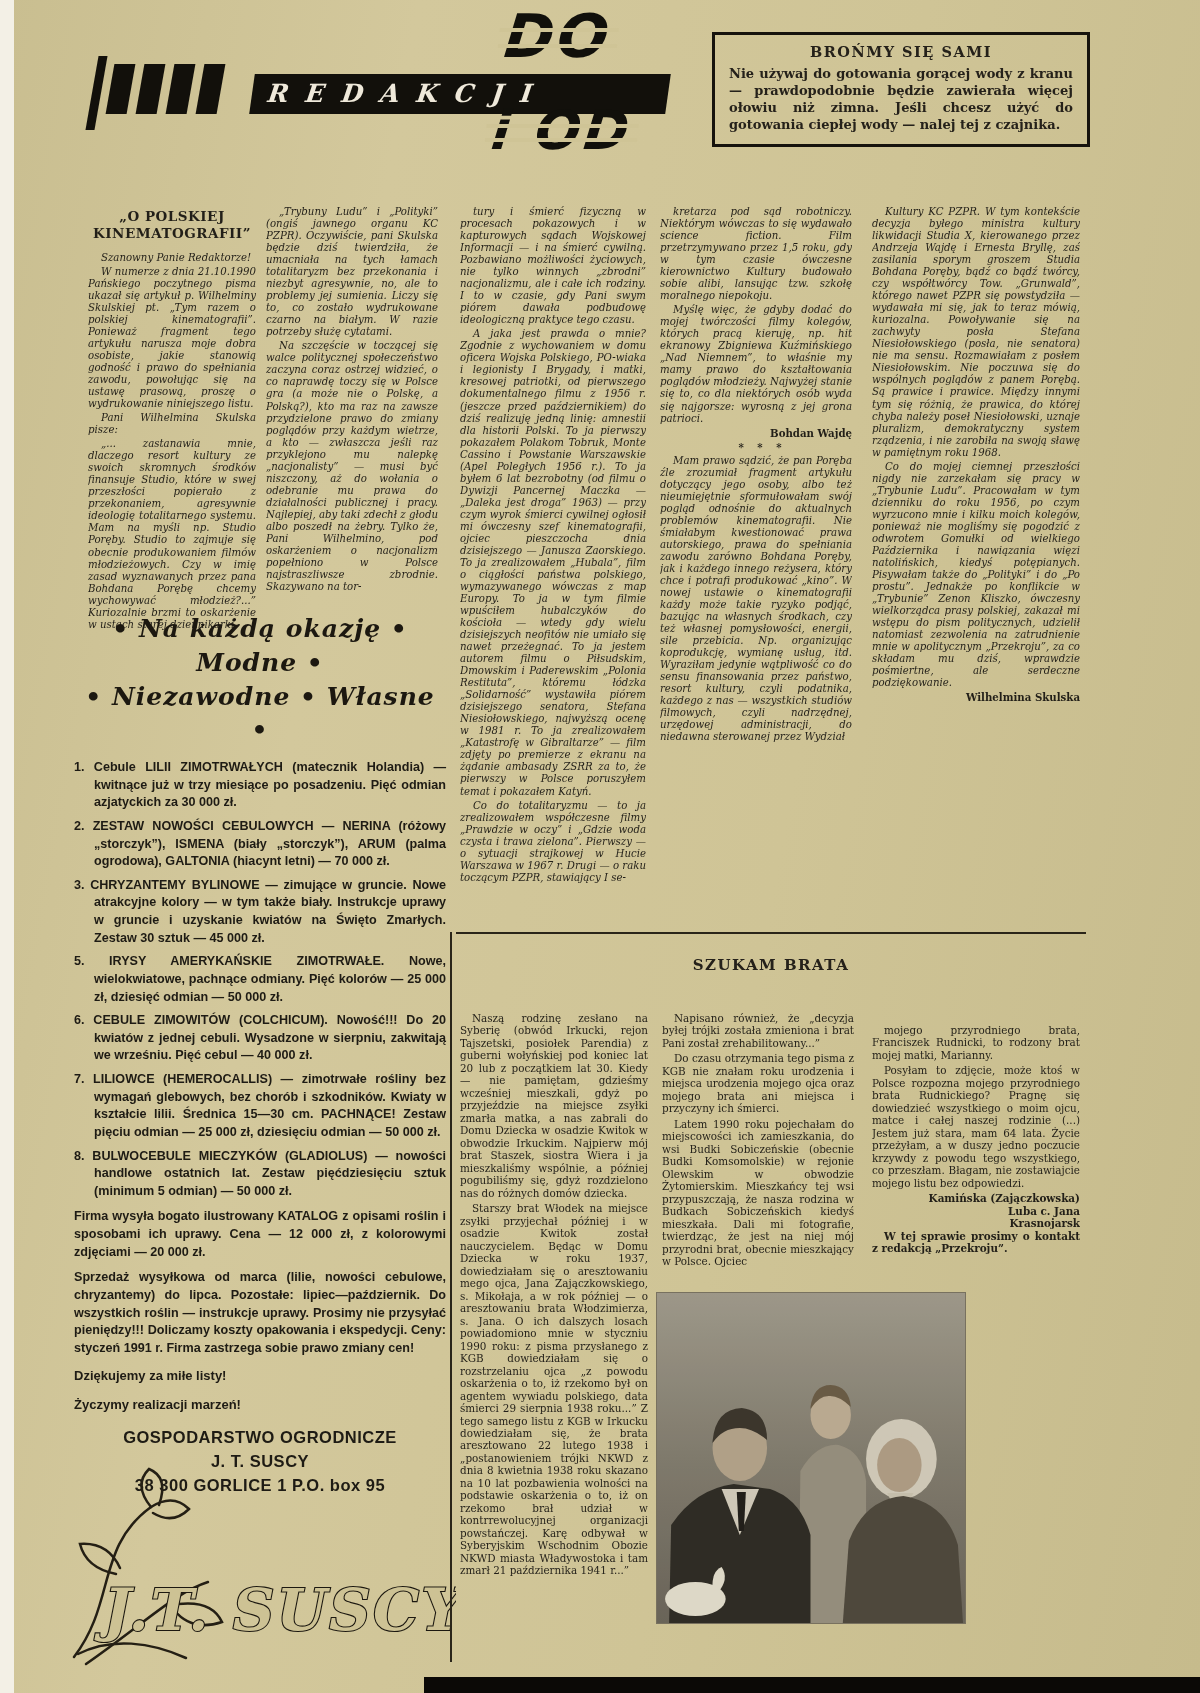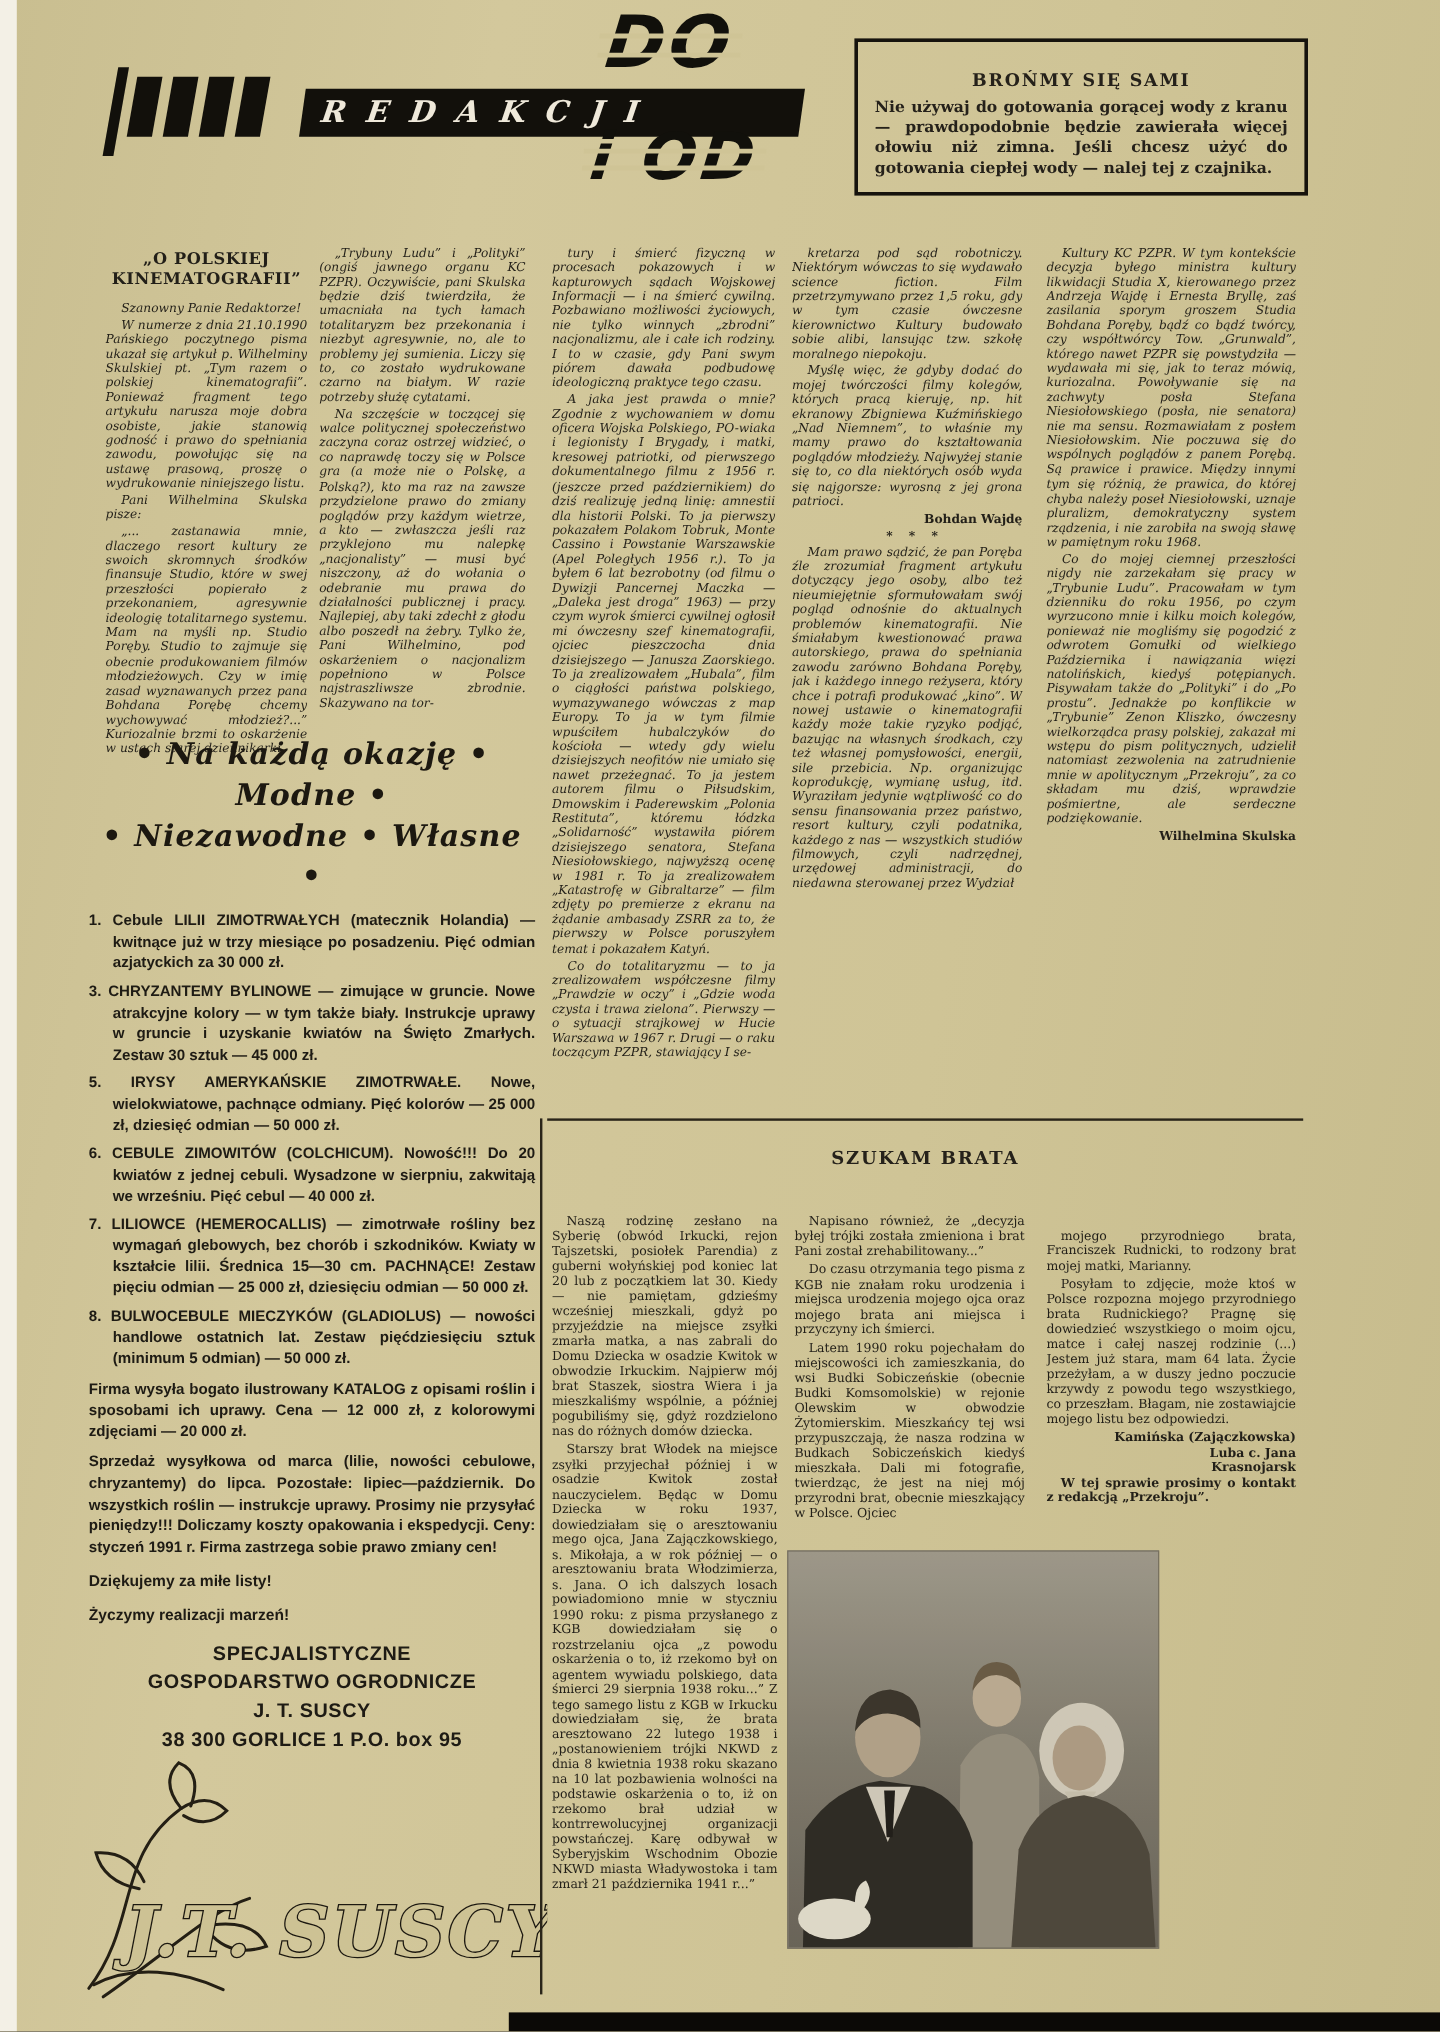--- a/index.html
+++ b/index.html
@@ -37,21 +37,21 @@
   }
   .mast-red span {
     display:block; color:#efe9da; font-family:"DejaVu Serif",serif; font-style:italic;
     font-weight:bold; font-size:25px; letter-spacing:17px; line-height:40px; padding-left:16px;
     white-space:nowrap;
   }
 
   
   .notice {
     position:absolute; left:712px; top:32px; width:378px; box-sizing:border-box;
-    border:3px solid #16130d; padding:24px 14px 10px;
+    border:3px solid #16130d; padding:8px 14px 10px;
   }
   .notice h2 { margin:0 0 6px; font-size:14.5px; text-align:center; letter-spacing:1.5px; }
   .notice p { margin:0; font-weight:bold; font-size:13px; line-height:1.3; text-align:justify; }
 
   
   .col { position:absolute; overflow:hidden; text-align:justify; hyphens:auto;margin-top:36px; }
   .article-text { font-style:italic; font-size:10.2px; line-height:1.18; color:#221f18; }
   .article-text p { margin:0 0 2px; text-indent:13px; }
   .article-title {
     font-style:normal; font-weight:bold; text-align:center;
@@ -182,36 +182,36 @@
   </section>
 
   <section class="ad">
     <div class="ad-script">
       <div>• Na każdą okazję • Modne •</div>
       <div>• Niezawodne • Własne •</div>
     </div>
     <div class="ad-body">
       <div class="ad-items">
           <p>1. Cebule LILII ZIMOTRWAŁYCH (matecznik Holandia) — kwitnące już w trzy miesiące po posadzeniu. Pięć odmian azjatyckich za 30 000 zł.</p>
+          <p>2. ZESTAW NOWOŚCI CEBULOWYCH — NERINA (różowy „storczyk”), ISMENA (biały „storczyk”), ARUM (palma ogrodowa), GALTONIA (hiacynt letni) — 70 000 zł.</p>
           <p>3. CHRYZANTEMY BYLINOWE — zimujące w gruncie. Nowe atrakcyjne kolory — w tym także biały. Instrukcje uprawy w gruncie i uzyskanie kwiatów na Święto Zmarłych. Zestaw 30 sztuk — 45 000 zł.</p>
           <p>5. IRYSY AMERYKAŃSKIE ZIMOTRWAŁE. Nowe, wielokwiatowe, pachnące odmiany. Pięć kolorów — 25 000 zł, dziesięć odmian — 50 000 zł.</p>
           <p>6. CEBULE ZIMOWITÓW (COLCHICUM). Nowość!!! Do 20 kwiatów z jednej cebuli. Wysadzone w sierpniu, zakwitają we wrześniu. Pięć cebul — 40 000 zł.</p>
           <p>7. LILIOWCE (HEMEROCALLIS) — zimotrwałe rośliny bez wymagań glebowych, bez chorób i szkodników. Kwiaty w kształcie lilii. Średnica 15—30 cm. PACHNĄCE! Zestaw pięciu odmian — 25 000 zł, dziesięciu odmian — 50 000 zł.</p>
           <p>8. BULWOCEBULE MIECZYKÓW (GLADIOLUS) — nowości handlowe ostatnich lat. Zestaw pięćdziesięciu sztuk (minimum 5 odmian) — 50 000 zł.</p>
         </div>
       <div class="ad-notes">
           <p>Firma wysyła bogato ilustrowany KATALOG z opisami roślin i sposobami ich uprawy. Cena — 12 000 zł, z kolorowymi zdjęciami — 20 000 zł.</p>
           <p>Sprzedaż wysyłkowa od marca (lilie, nowości cebulowe, chryzantemy) do lipca. Pozostałe: lipiec—październik. Do wszystkich roślin — instrukcje uprawy. Prosimy nie przysyłać pieniędzy!!! Doliczamy koszty opakowania i ekspedycji. Ceny: styczeń 1991 r. Firma zastrzega sobie prawo zmiany cen!</p>
         </div>
       <div class="ad-thanks">
           <p>Dziękujemy za miłe listy!</p>
           <p>Życzymy realizacji marzeń!</p>
         </div>
       <div class="ad-firm">
-          <p>SPECJALISTYCZNE</p>
           <p>GOSPODARSTWO OGRODNICZE</p>
           <p>J. T. SUSCY</p>
           <p>38 300 GORLICE 1 P.O. box 95</p>
         </div>
     </div>
   </section>
 
   <svg class="flower" viewBox="0 0 400 215">
     <g fill="none" stroke="#241f14" stroke-width="2.5" stroke-linecap="round">
       <path d="M18,205 C60,150 40,95 95,55"></path>

